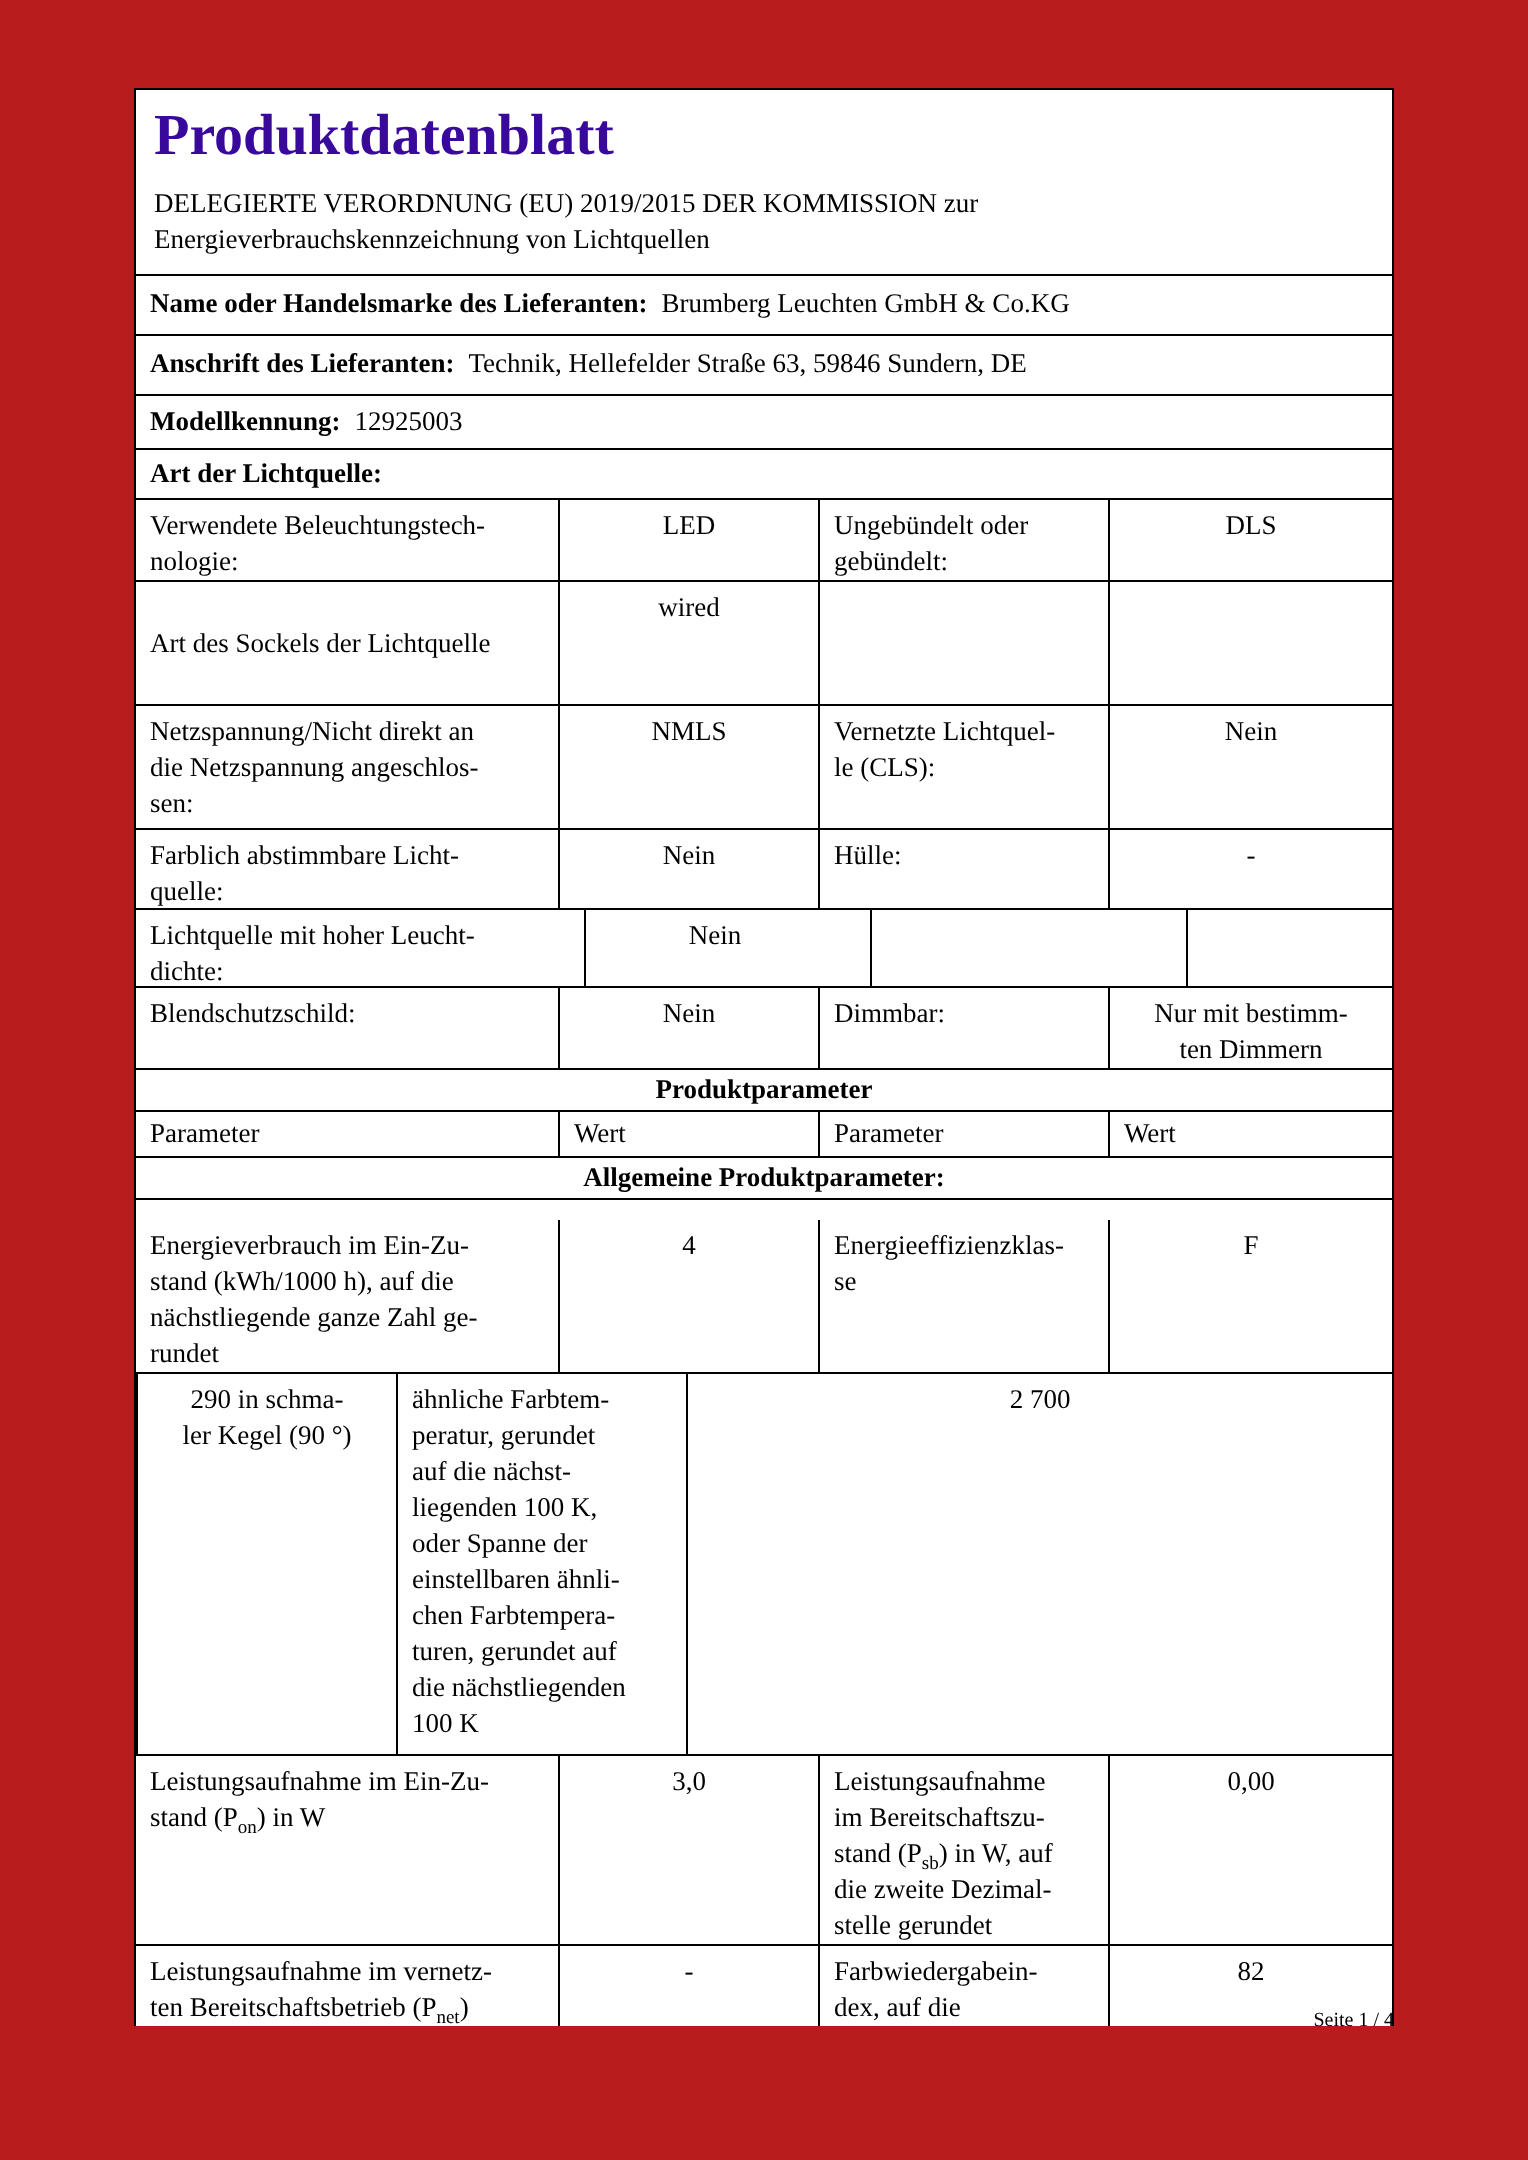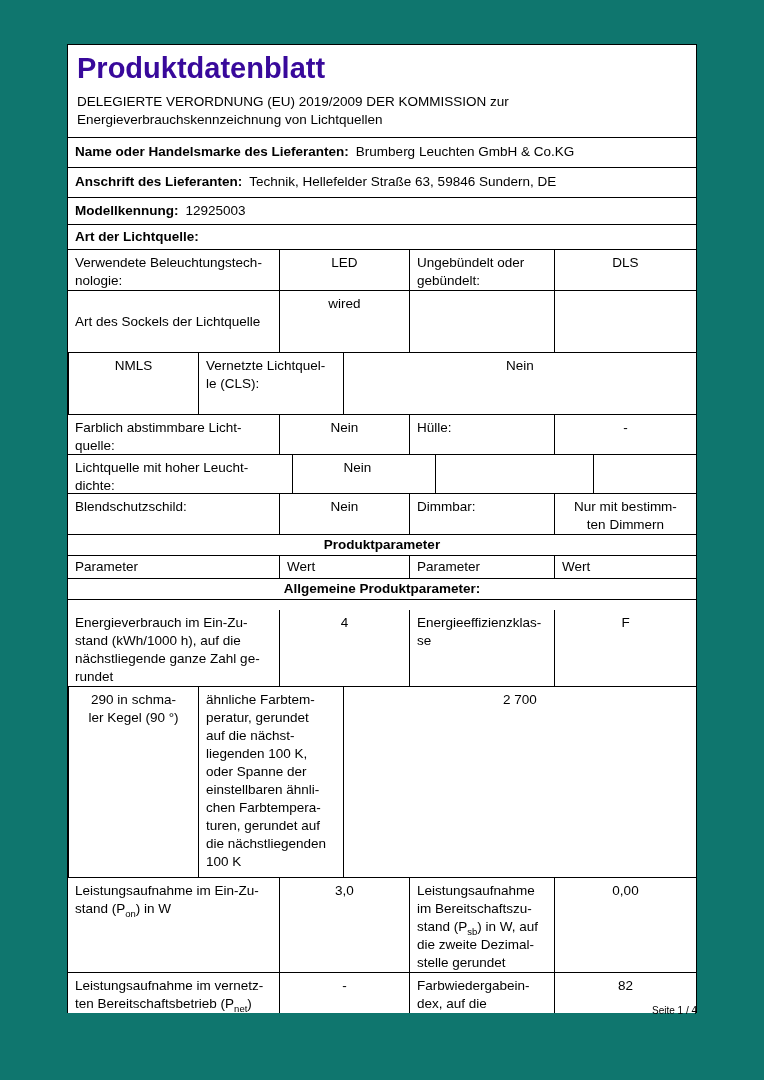--- a/index.html
+++ b/index.html
@@ -1,22 +1,22 @@
 <!DOCTYPE html>
 <html lang="de" style="--title-color: #38099b; --border-color: #000000;"><head>
 <meta charset="utf-8">
 <style>
   :root { --title-color: #38099b; --border-color: #000; }
   * { margin: 0; padding: 0; box-sizing: border-box; }
   html, body { background: #ffffff; }
   .page {
     position: relative;
     width: 764px; height: 1080px;
-    background: #0f766e;
-    font-family: Liberation Sans, sans-serif;
+    background: #b91c1c;
+    font-family: Liberation Serif, serif;
     font-size: 13.5px;
     line-height: 18px;
     color: #000;
     overflow: hidden;
   }
   .sheet {
     position: absolute;
     left: 67px; top: 44px; width: 630px;
     border: 1px solid var(--border-color);
     border-bottom: none;
@@ -78,21 +78,21 @@
   }
 </style>
 </head>
 <body>
 
 <div class="page">
   <div class="sheet">
 
     <div class="row r-title">
       <div class="doc-title">Produktdatenblatt</div>
-      <div class="doc-subtitle">DELEGIERTE VERORDNUNG (EU) 2019/2009 DER KOMMISSION zur
+      <div class="doc-subtitle">DELEGIERTE VERORDNUNG (EU) 2019/2015 DER KOMMISSION zur
 Energieverbrauchskennzeichnung von Lichtquellen</div>
     </div>
 
     <div class="row info r-name">
       <span class="lbl">Name oder Handelsmarke des Lieferanten:</span><span class="val">Brumberg Leuchten GmbH &amp; Co.KG</span>
     </div>
 
     <div class="row info r-addr">
       <span class="lbl">Anschrift des Lieferanten:</span><span class="val">Technik, Hellefelder Straße 63, 59846 Sundern, DE</span>
     </div>
@@ -118,20 +118,23 @@
       <div class="cell c1">
         <div>Art des Sockels der Lichtquelle</div>
         
       </div>
       <div class="cell c2">wired</div>
       <div class="cell c3"></div>
       <div class="cell c4"></div>
     </div>
 
     <div class="row flex r-c">
+      <div class="cell c1">Netzspannung/Nicht direkt an
+die Netzspannung angeschlos-
+sen:</div>
       <div class="cell c2">NMLS</div>
       <div class="cell c3">Vernetzte Lichtquel-
 le (CLS):</div>
       <div class="cell c4">Nein</div>
     </div>
 
     <div class="row flex r-d">
       <div class="cell c1">Farblich abstimmbare Licht-
 quelle:</div>
       <div class="cell c2">Nein</div>

